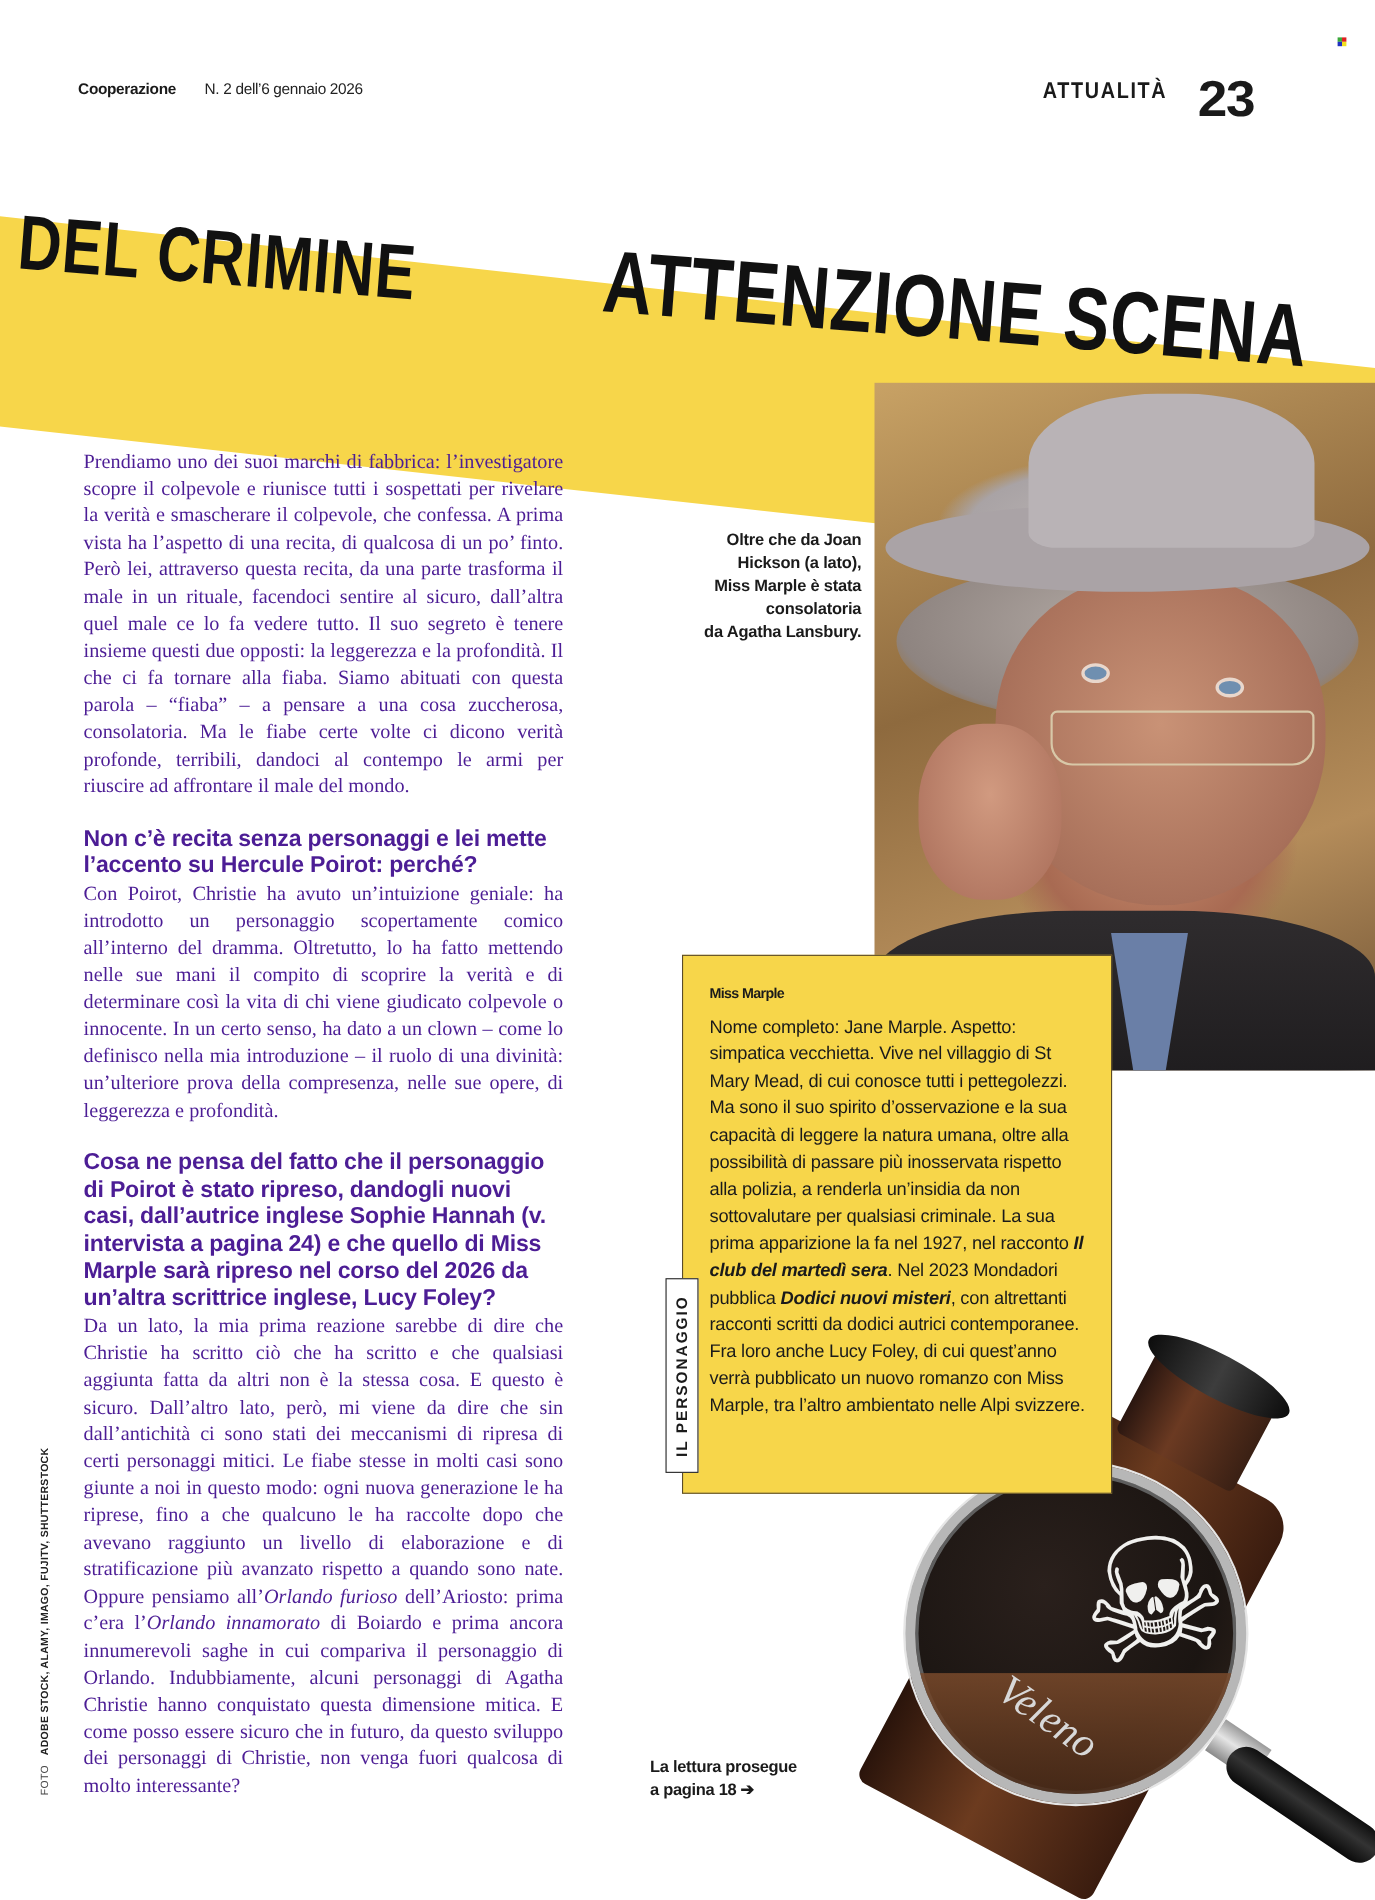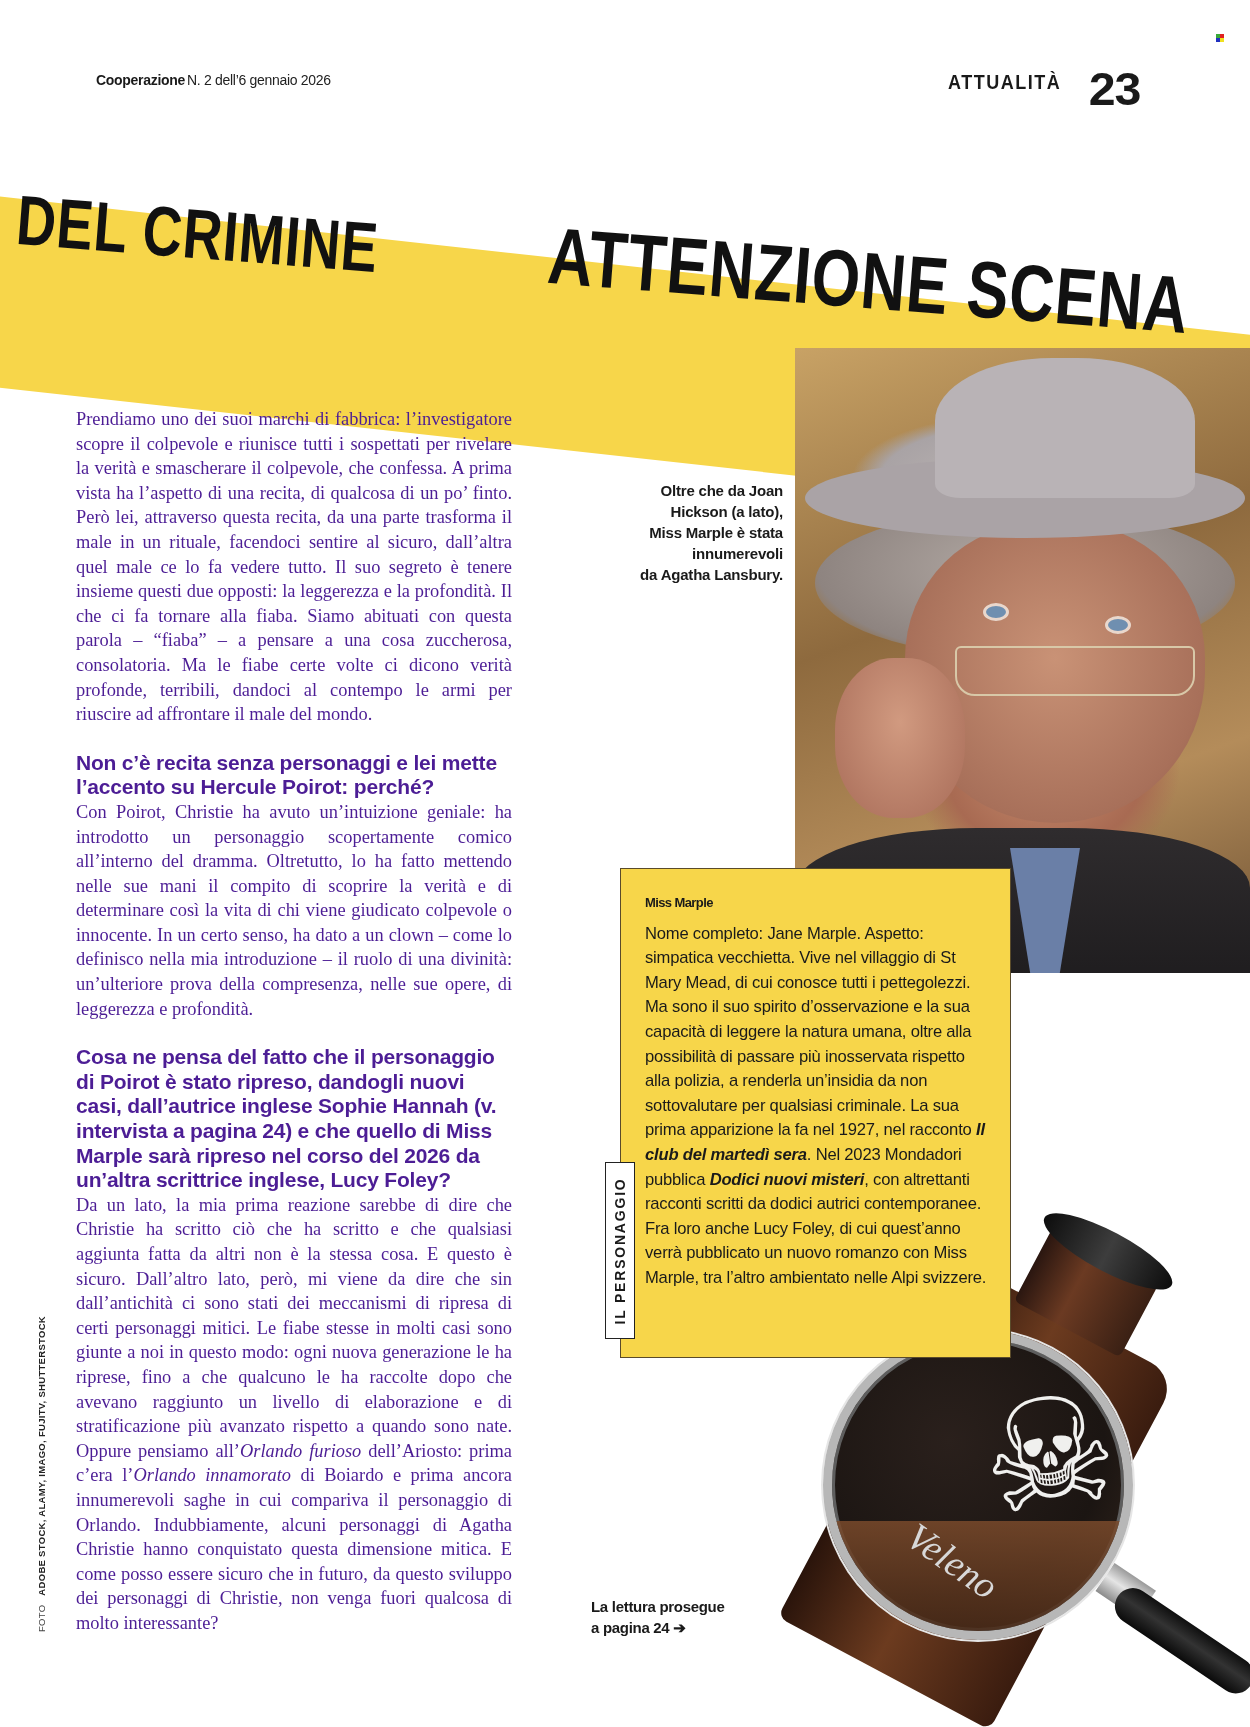--- a/index.html
+++ b/index.html
@@ -1,20 +1,20 @@
 <!DOCTYPE html>
 <html><head>
 <meta charset="utf-8">
 <style>
   * { box-sizing: border-box; margin: 0; padding: 0; }
   html, body { width: 1250px; height: 1727px; background: #ffffff; overflow: hidden; }
   body { position: relative; font-family: "Liberation Sans", sans-serif; color: #1a1a1a; }
 
   
-  .masthead { position: absolute; left: 96px; top: 72px; font-size: 14px; display: flex; gap: 2px; align-items: baseline; text-align: center; }
+  .masthead { position: absolute; left: 71px; top: 72px; font-size: 14px; display: flex; gap: 26px; align-items: baseline; text-align: center; }
   .masthead .brand { font-weight: bold; letter-spacing: -0.3px; }
   .masthead .issue { color: #222; letter-spacing: -0.3px; }
   .section-label { position: absolute; left: 948px; top: 72px; font-weight: bold; font-size: 18px; letter-spacing: 1.5px; transform: scaleY(1.15); }
   .page-number { position: absolute; left: 1090px; top: 62px; font-weight: bold; font-size: 46px; letter-spacing: -1px; transform: scaleX(1.05); }
   .color-mark { position: absolute; left: 1216px; top: 34px; width: 8px; height: 8px; display: grid; grid-template-columns: 4px 4px; }
   .color-mark span { display: block; width: 4px; height: 4px; }
 
   
   .tape { position: absolute; left: -60px; top: 190px; width: 1420px; height: 190px; background: #f7d64a; transform: rotate(6.3deg); transform-origin: 0 0; }
   .tape-text { position: absolute; font-family: "Liberation Sans", sans-serif; font-weight: bold; color: #111; white-space: nowrap; transform-origin: 0 0; }
@@ -109,21 +109,21 @@
   <div class="glasses"></div>
   <div class="hand"></div>
   <div class="coat"></div>
   <div class="shirt"></div>
 </div>
 
 <div class="caption">
   <div>Oltre che da Joan</div>
   <div>Hickson (a lato),</div>
   <div>Miss Marple è stata</div>
-  <div>innumerevoli</div>
+  <div>consolatoria</div>
   <div>da Agatha Lansbury.</div>
 </div>
 
 <div class="article">
   <p>Prendiamo uno dei suoi marchi di fabbrica: l’investigatore scopre il colpevole e riunisce tutti i sospettati per rivelare la verità e smascherare il colpevole, che confessa. A prima vista ha l’aspetto di una recita, di qualcosa di un po’ finto. Però lei, attraverso questa recita, da una parte trasforma il male in un rituale, facendoci sentire al sicuro, dall’altra quel male ce lo fa vedere tutto. Il suo segreto è tenere insieme questi due opposti: la leggerezza e la profondità. Il che ci fa tornare alla fiaba. Siamo abituati con questa parola – “fiaba” – a pensare a una cosa zuccherosa, consolatoria. Ma le fiabe certe volte ci dicono verità profonde, terribili, dandoci al contempo le armi per riuscire ad affrontare il male del mondo.</p>
   <div class="gap"></div>
   <p class="q">Non c’è recita senza personaggi e lei mette l’accento su Hercule Poirot: perché?</p>
   <p>Con Poirot, Christie ha avuto un’intuizione geniale: ha introdotto un personaggio scopertamente comico all’interno del dramma. Oltretutto, lo ha fatto mettendo nelle sue mani il compito di scoprire la verità e di determinare così la vita di chi viene giudicato colpevole o innocente. In un certo senso, ha dato a un clown – come lo definisco nella mia introduzione – il ruolo di una divinità: un’ulteriore prova della compresenza, nelle sue opere, di leggerezza e profondità.</p>
   <div class="gap"></div>
   <p class="q">Cosa ne pensa del fatto che il personaggio di Poirot è stato ripreso, dandogli nuovi casi, dall’autrice inglese Sophie Hannah (v. intervista a pagina 24) e che quello di Miss Marple sarà ripreso nel corso del 2026 da un’altra scrittrice inglese, Lucy Foley?</p>
@@ -146,19 +146,19 @@
 <div class="box">
   <div class="box-title">Miss Marple</div>
   <div><span>Nome completo: Jane Marple. Aspetto: simpatica vecchietta. Vive nel villaggio di St Mary Mead, di cui conosce tutti i pettegolezzi. Ma sono il suo spirito d’osservazione e la sua capacità di leggere la natura umana, oltre alla possibilità di passare più inosservata rispetto alla polizia, a renderla un’insidia da non sottovalutare per qualsiasi criminale. La sua prima apparizione la fa nel 1927, nel racconto </span><em>Il club del martedì sera</em><span>. Nel 2023 Mondadori pubblica </span><em>Dodici nuovi misteri</em><span>, con altrettanti racconti scritti da dodici autrici contemporanee. Fra loro anche Lucy Foley, di cui quest’anno verrà pubblicato un nuovo romanzo con Miss Marple, tra l’altro ambientato nelle Alpi svizzere.</span></div>
 </div>
 <div class="box-tag">
   <span>IL PERSONAGGIO</span>
 </div>
 
 <div class="continue">
   <div>La lettura prosegue</div>
-  <div><span>a pagina 24</span> <span>➔</span></div>
+  <div><span>a pagina 18</span> <span>➔</span></div>
 </div>
 
 <div class="credits">
   <span class="lbl">FOTO</span>
   <span class="names">ADOBE STOCK, ALAMY, IMAGO, FUJITV, SHUTTERSTOCK</span>
 </div>
 
 </body></html>

